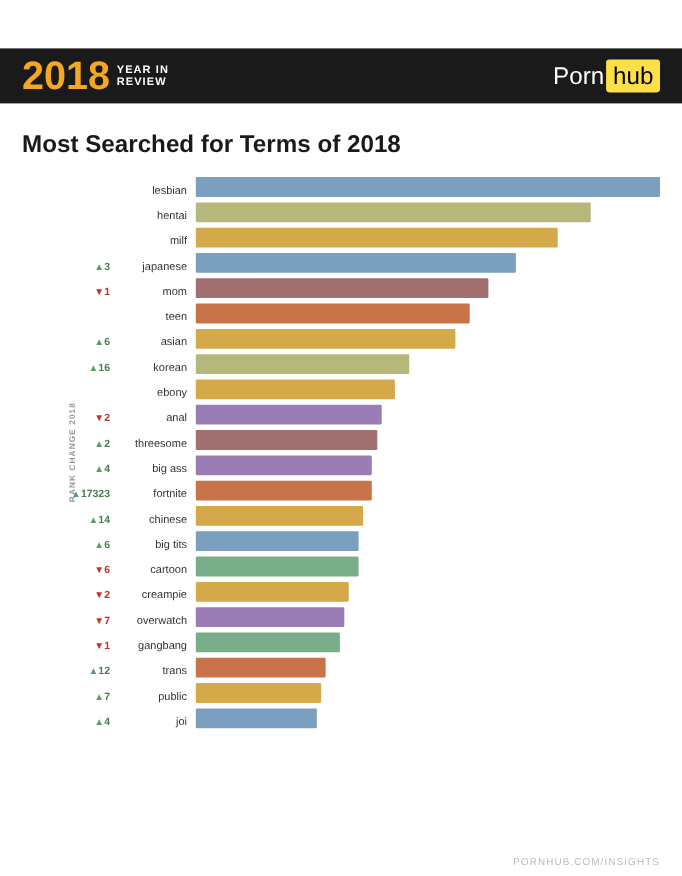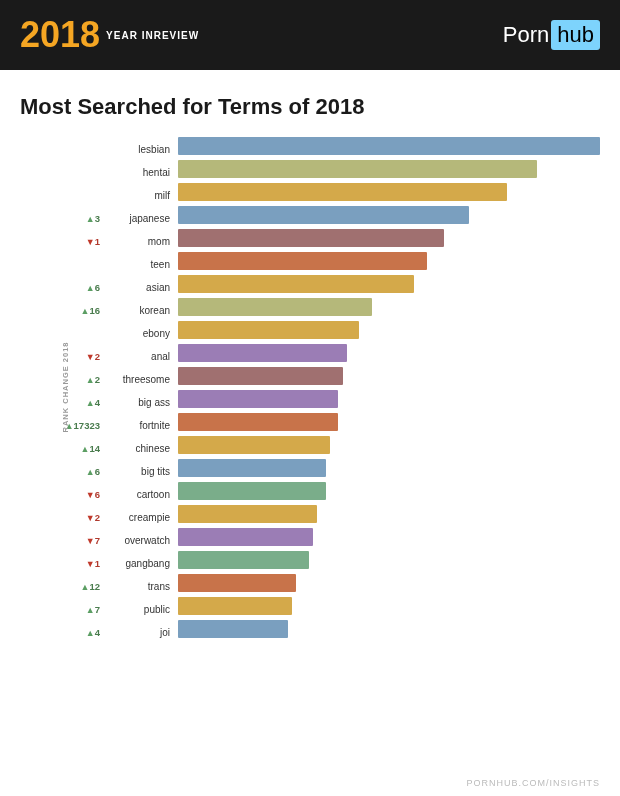--- a/index.html
+++ b/index.html
@@ -11,41 +11,41 @@
       overflow: hidden;
     }
 
     
     .header {
       background: #1a1a1a;
       display: flex;
       align-items: center;
       justify-content: space-between;
       padding: 10px 20px;
-      height: 70px;
+      height: 50px;
+      margin-top: 44px;
     }
 
     .year-in-review {
       display: flex;
       align-items: center;
     }
 
     .year-2018 {
       font-size: 36px;
       font-weight: 900;
       color: #f5a623;
       line-height: 1;
     }
 
     .year-sub {
       display: flex;
-      flex-direction: row;
+      flex-direction: column;
       margin-left: 6px;
       line-height: 1.1;
-      text-align: right;
     }
 
     .year-sub span {
       color: #fff;
       font-size: 10px;
       font-weight: bold;
       text-transform: uppercase;
       letter-spacing: 1px;
     }
 
@@ -55,21 +55,21 @@
       font-size: 22px;
       font-weight: normal;
       color: #fff;
     }
 
     .pornhub-logo .porn {
       color: #fff;
     }
 
     .pornhub-logo .hub {
-      background: #7dd3fc;
+      background: #fde047;
       color: #000;
       padding: 2px 6px;
       border-radius: 3px;
       margin-left: 2px;
     }
 
     
     .main {
       padding: 24px 20px 10px 20px;
     }

